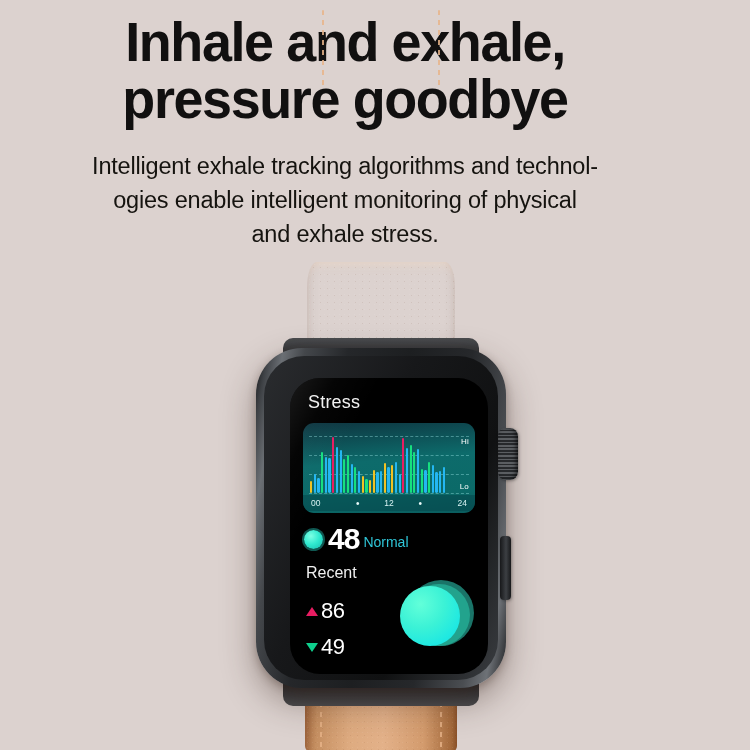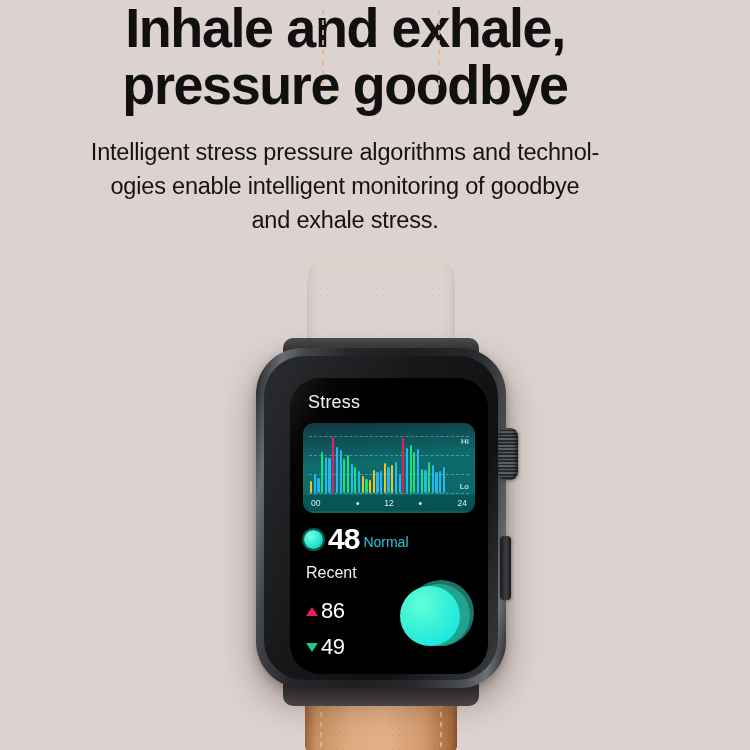--- a/index.html
+++ b/index.html
@@ -15,20 +15,21 @@
     overflow: hidden;
     position: relative;
   }
 
   
   .promo-copy {
     position: absolute;
     top: 0; left: 0;
     width: 690px;
     text-align: center;
+    padding-top: 14px;
     box-sizing: border-box;
   }
   .headline {
     font-family: "Liberation Sans", sans-serif;
     font-weight: bold;
     font-size: 55px;
     line-height: 1.04;
     letter-spacing: -1.4px;
     color: #111010;
     margin: 0 auto;
@@ -389,22 +390,22 @@
 </style>
 </head>
 <body>
 
 <div class="promo-copy">
   <h1 class="headline">
     <span class="hl-line">Inhale and exhale,</span>
     <span class="hl-line">pressure goodbye</span>
   </h1>
   <p class="subcopy">
-    <span class="sc-line">Intelligent stress pressure algorithms and technol-</span>
-    <span class="sc-line">ogies enable intelligent monitoring of goodbye</span>
+    <span class="sc-line">Intelligent exhale tracking algorithms and technol-</span>
+    <span class="sc-line">ogies enable intelligent monitoring of physical</span>
     <span class="sc-line">and exhale stress.</span>
   </p>
 </div>
 
 <div class="watch-scene">
 
   <div class="strap-top"></div>
   <div class="stitch left"></div>
   <div class="stitch right"></div>
   <div class="strap-top-lip"></div>

